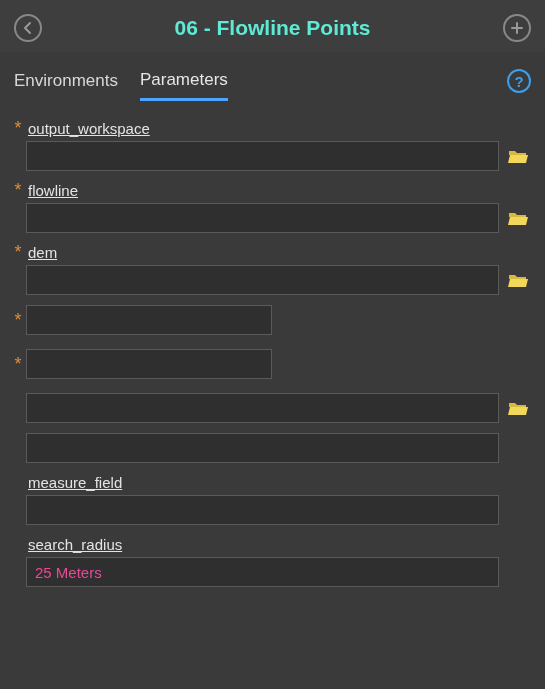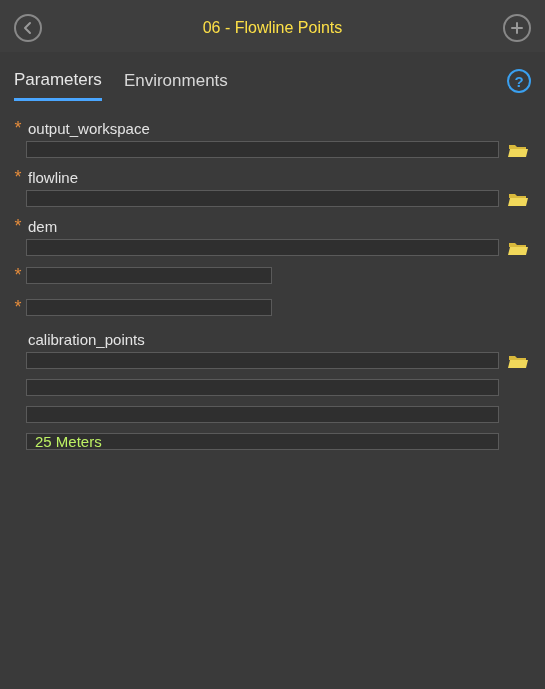--- a/index.html
+++ b/index.html
@@ -24,23 +24,23 @@
     border: 2px solid #888;
     display: flex; align-items: center; justify-content: center;
     flex-shrink: 0;
     cursor: pointer;
     color: #aaa;
   }
   .hbtn svg { display: block; }
   .title {
     flex: 1;
     text-align: center;
-    font-size: 16px;
-    color: #fde047;
-    font-weight: 400;
+    font-size: 21px;
+    color: #5eead4;
+    font-weight: 700;
   }
   .tabs {
     display: flex;
     align-items: center;
     padding: 10px 14px 0 14px;
     border-bottom: 1px solid transparent;
     position: relative;
   }
   .tab {
     padding: 8px 0;
@@ -79,33 +79,34 @@
     width: 16px;
     text-align: center;
     font-size: 18px;
     line-height: 1;
     flex-shrink: 0;
   }
   .req.empty { visibility: hidden; }
   .label {
     color: #e4e4e4;
     padding-left: 2px;
+    text-decoration: underline;
   }
   .inputrow {
     display: flex;
     align-items: center;
     padding-left: 16px;
     margin-bottom: 10px;
   }
   .textin {
     flex: 1;
-    height: 17px;
+    height: 30px;
     background: #2f2f2f;
     border: 1px solid #5a5a5a;
-    color: #bef264;
+    color: #ec4899;
     padding: 0 8px;
     font-size: 15px;
     font-family: inherit;
   }
   .browse {
     width: 22px;
     margin-left: 8px;
     display: flex;
     align-items: center;
     justify-content: center;
@@ -136,22 +137,22 @@
   <div class="title">06 - Flowline Points</div>
   <div class="hbtn">
     <svg width="14" height="14" viewBox="0 0 14 14">
       <line x1="7" y1="2" x2="7" y2="12" stroke="#999" stroke-width="2" stroke-linecap="round"></line>
       <line x1="2" y1="7" x2="12" y2="7" stroke="#999" stroke-width="2" stroke-linecap="round"></line>
     </svg>
   </div>
 </div>
 
 <div class="tabs">
+  <div class="tab">Environments</div>
   <div class="tab active">Parameters</div>
-  <div class="tab">Environments</div>
   <div class="help">?</div>
 </div>
 
 <div class="form">
 
   <div class="row labelrow">
     <span class="req">*</span>
     <span class="label">output_workspace</span>
   </div>
   <div class="inputrow">
@@ -195,48 +196,52 @@
   <div class="inline-row">
     <span class="req">*</span>
     <input class="textin" style="flex: 0 0 246px;" value="">
   </div>
 
   <div class="inline-row">
     <span class="req">*</span>
     <input class="textin" style="flex: 0 0 246px;" value="">
   </div>
 
-  <div class="row labelrow">
-    <span class="req empty">*</span>
-    <span class="label">calibration_points</span>
-  </div>
   <div class="inputrow">
     <input class="textin" value="" style="">
     <div class="browse">
       <svg width="20" height="16" viewBox="0 0 20 16">
         <path d="M1 3 h6 l2 2 h9 v2 H1 Z" fill="#d9b93c"></path>
         <path d="M2 7 h18 l-2 8 H0 Z" fill="#f1d85a"></path>
       </svg>
     </div>
   </div>
 
   <div class="inputrow">
     <input class="textin" value="" style="">
     <div class="browse" style="visibility:hidden">
       <svg width="20" height="16"></svg>
     </div>
   </div>
 
+  <div class="row labelrow">
+    <span class="req empty">*</span>
+    <span class="label">measure_field</span>
+  </div>
   <div class="inputrow">
     <input class="textin" value="" style="">
     <div class="browse" style="visibility:hidden">
       <svg width="20" height="16"></svg>
     </div>
   </div>
 
+  <div class="row labelrow">
+    <span class="req empty">*</span>
+    <span class="label">search_radius</span>
+  </div>
   <div class="inputrow">
     <input class="textin" value="25 Meters" style="">
     <div class="browse" style="visibility:hidden">
       <svg width="20" height="16"></svg>
     </div>
   </div>
 
 </div>
 
 </body></html>

